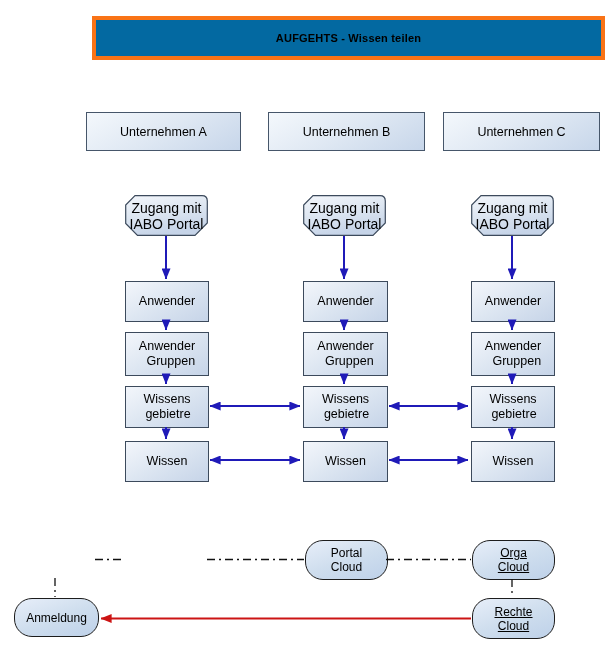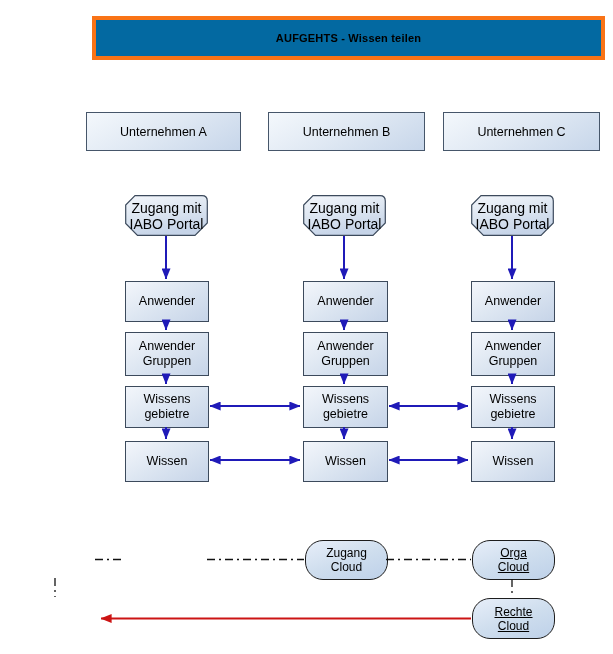--- a/index.html
+++ b/index.html
@@ -14,21 +14,21 @@
   .hdr{position:absolute;height:37px;
        background:linear-gradient(150deg,#f4f8fc 0%,#dfe8f3 50%,#c7d6ea 100%);
        border:1px solid #46566a;
        display:flex;align-items:center;justify-content:center;
        font-size:12.5px;}
 
   .box{position:absolute;
        background:linear-gradient(150deg,#f3f6fb 0%,#dee7f2 45%,#c6d4e8 100%);
        border:1px solid #3c4a5c;
        display:flex;align-items:center;justify-content:center;
-       text-align:center;font-size:12.5px;line-height:15px;white-space:pre-line;}
+       text-align:right;font-size:12.5px;line-height:15px;white-space:pre-line;}
 
   .portal{position:absolute;width:83px;height:41px;}
   .portal svg{position:absolute;left:0;top:0;}
   .portal .nlabel{position:absolute;left:0;top:0;right:0;bottom:0;
        display:flex;align-items:center;justify-content:center;
        text-align:center;font-size:14px;line-height:16px;white-space:pre-line;}
 
   .cloud{position:absolute;
        background:linear-gradient(160deg,#e7eef9 0%,#cfdeee 50%,#bed1e9 100%);
        border:1.4px solid #1d1d1d;
@@ -103,24 +103,25 @@
 gebietre</span></div>
   <div class="box" style="left:303px;top:441px;width:83px;height:39px;"><span>Wissen</span></div>
 
   <div class="box" style="left:471px;top:281px;width:82px;height:39px;"><span>Anwender</span></div>
   <div class="box" style="left:471px;top:332px;width:82px;height:42px;"><span>Anwender
 Gruppen</span></div>
   <div class="box" style="left:471px;top:386px;width:82px;height:40px;"><span>Wissens
 gebietre</span></div>
   <div class="box" style="left:471px;top:441px;width:82px;height:39px;"><span>Wissen</span></div>
 
-  <div class="cloud r18" style="left:305px;top:540px;width:81px;height:38px;"><span>Zugang
+  <div class="cloud r18" style="left:305px;top:540px;width:81px;height:38px;"><span>Portal
 Cloud</span></div>
   <div class="cloud r18" style="left:472px;top:540px;width:81px;height:38px;text-decoration:underline;"><span>Orga
 Cloud</span></div>
+  <div class="cloud r18" style="left:14px;top:598px;width:83px;height:37px;"><span>Anmeldung</span></div>
   <div class="cloud r18" style="left:472px;top:598px;width:81px;height:39px;text-decoration:underline;"><span>Rechte
 Cloud</span></div>
 
   <svg class="overlay" width="613" height="654">
     <defs>
       <marker id="mBlueEnd" markerWidth="5.5" markerHeight="4.5" refX="5.3" refY="2.25" orient="auto">
         <path d="M0,0 L5.5,2.25 L0,4.5 Z" fill="#1f1ab8"></path>
       </marker>
       <marker id="mBlueStart" markerWidth="5.5" markerHeight="4.5" refX="0.2" refY="2.25" orient="auto">
         <path d="M5.5,0 L0,2.25 L5.5,4.5 Z" fill="#1f1ab8"></path>

